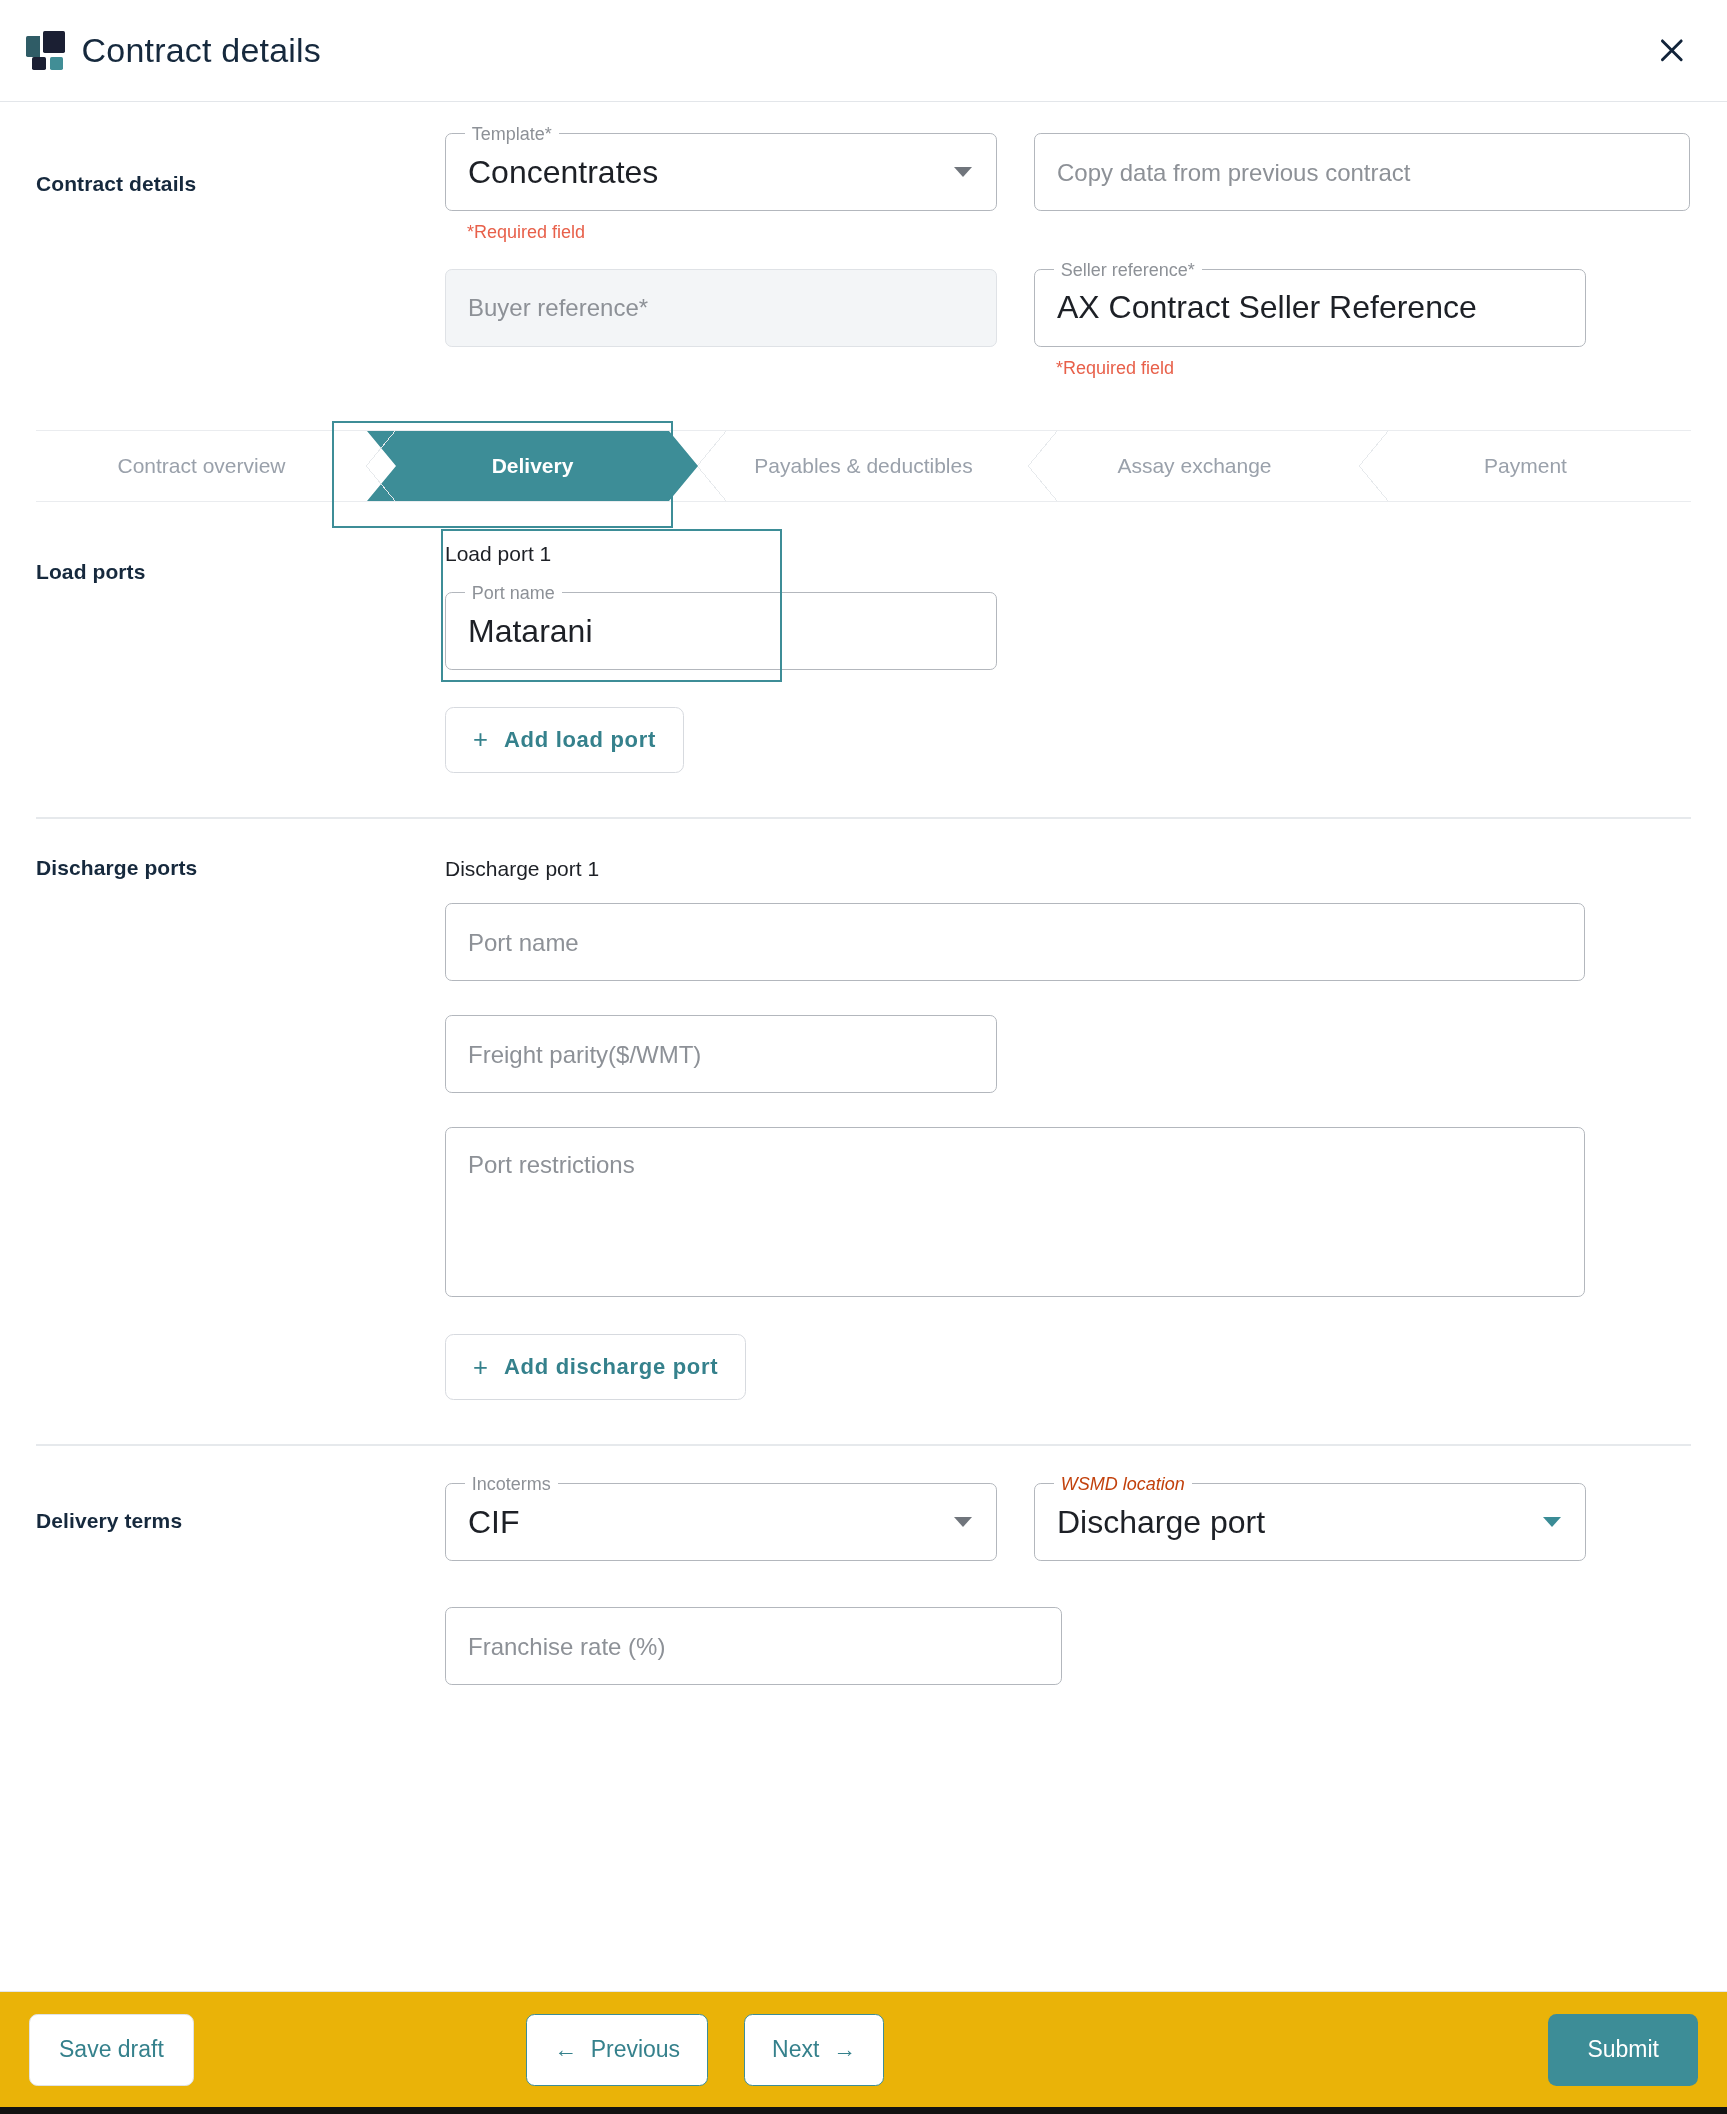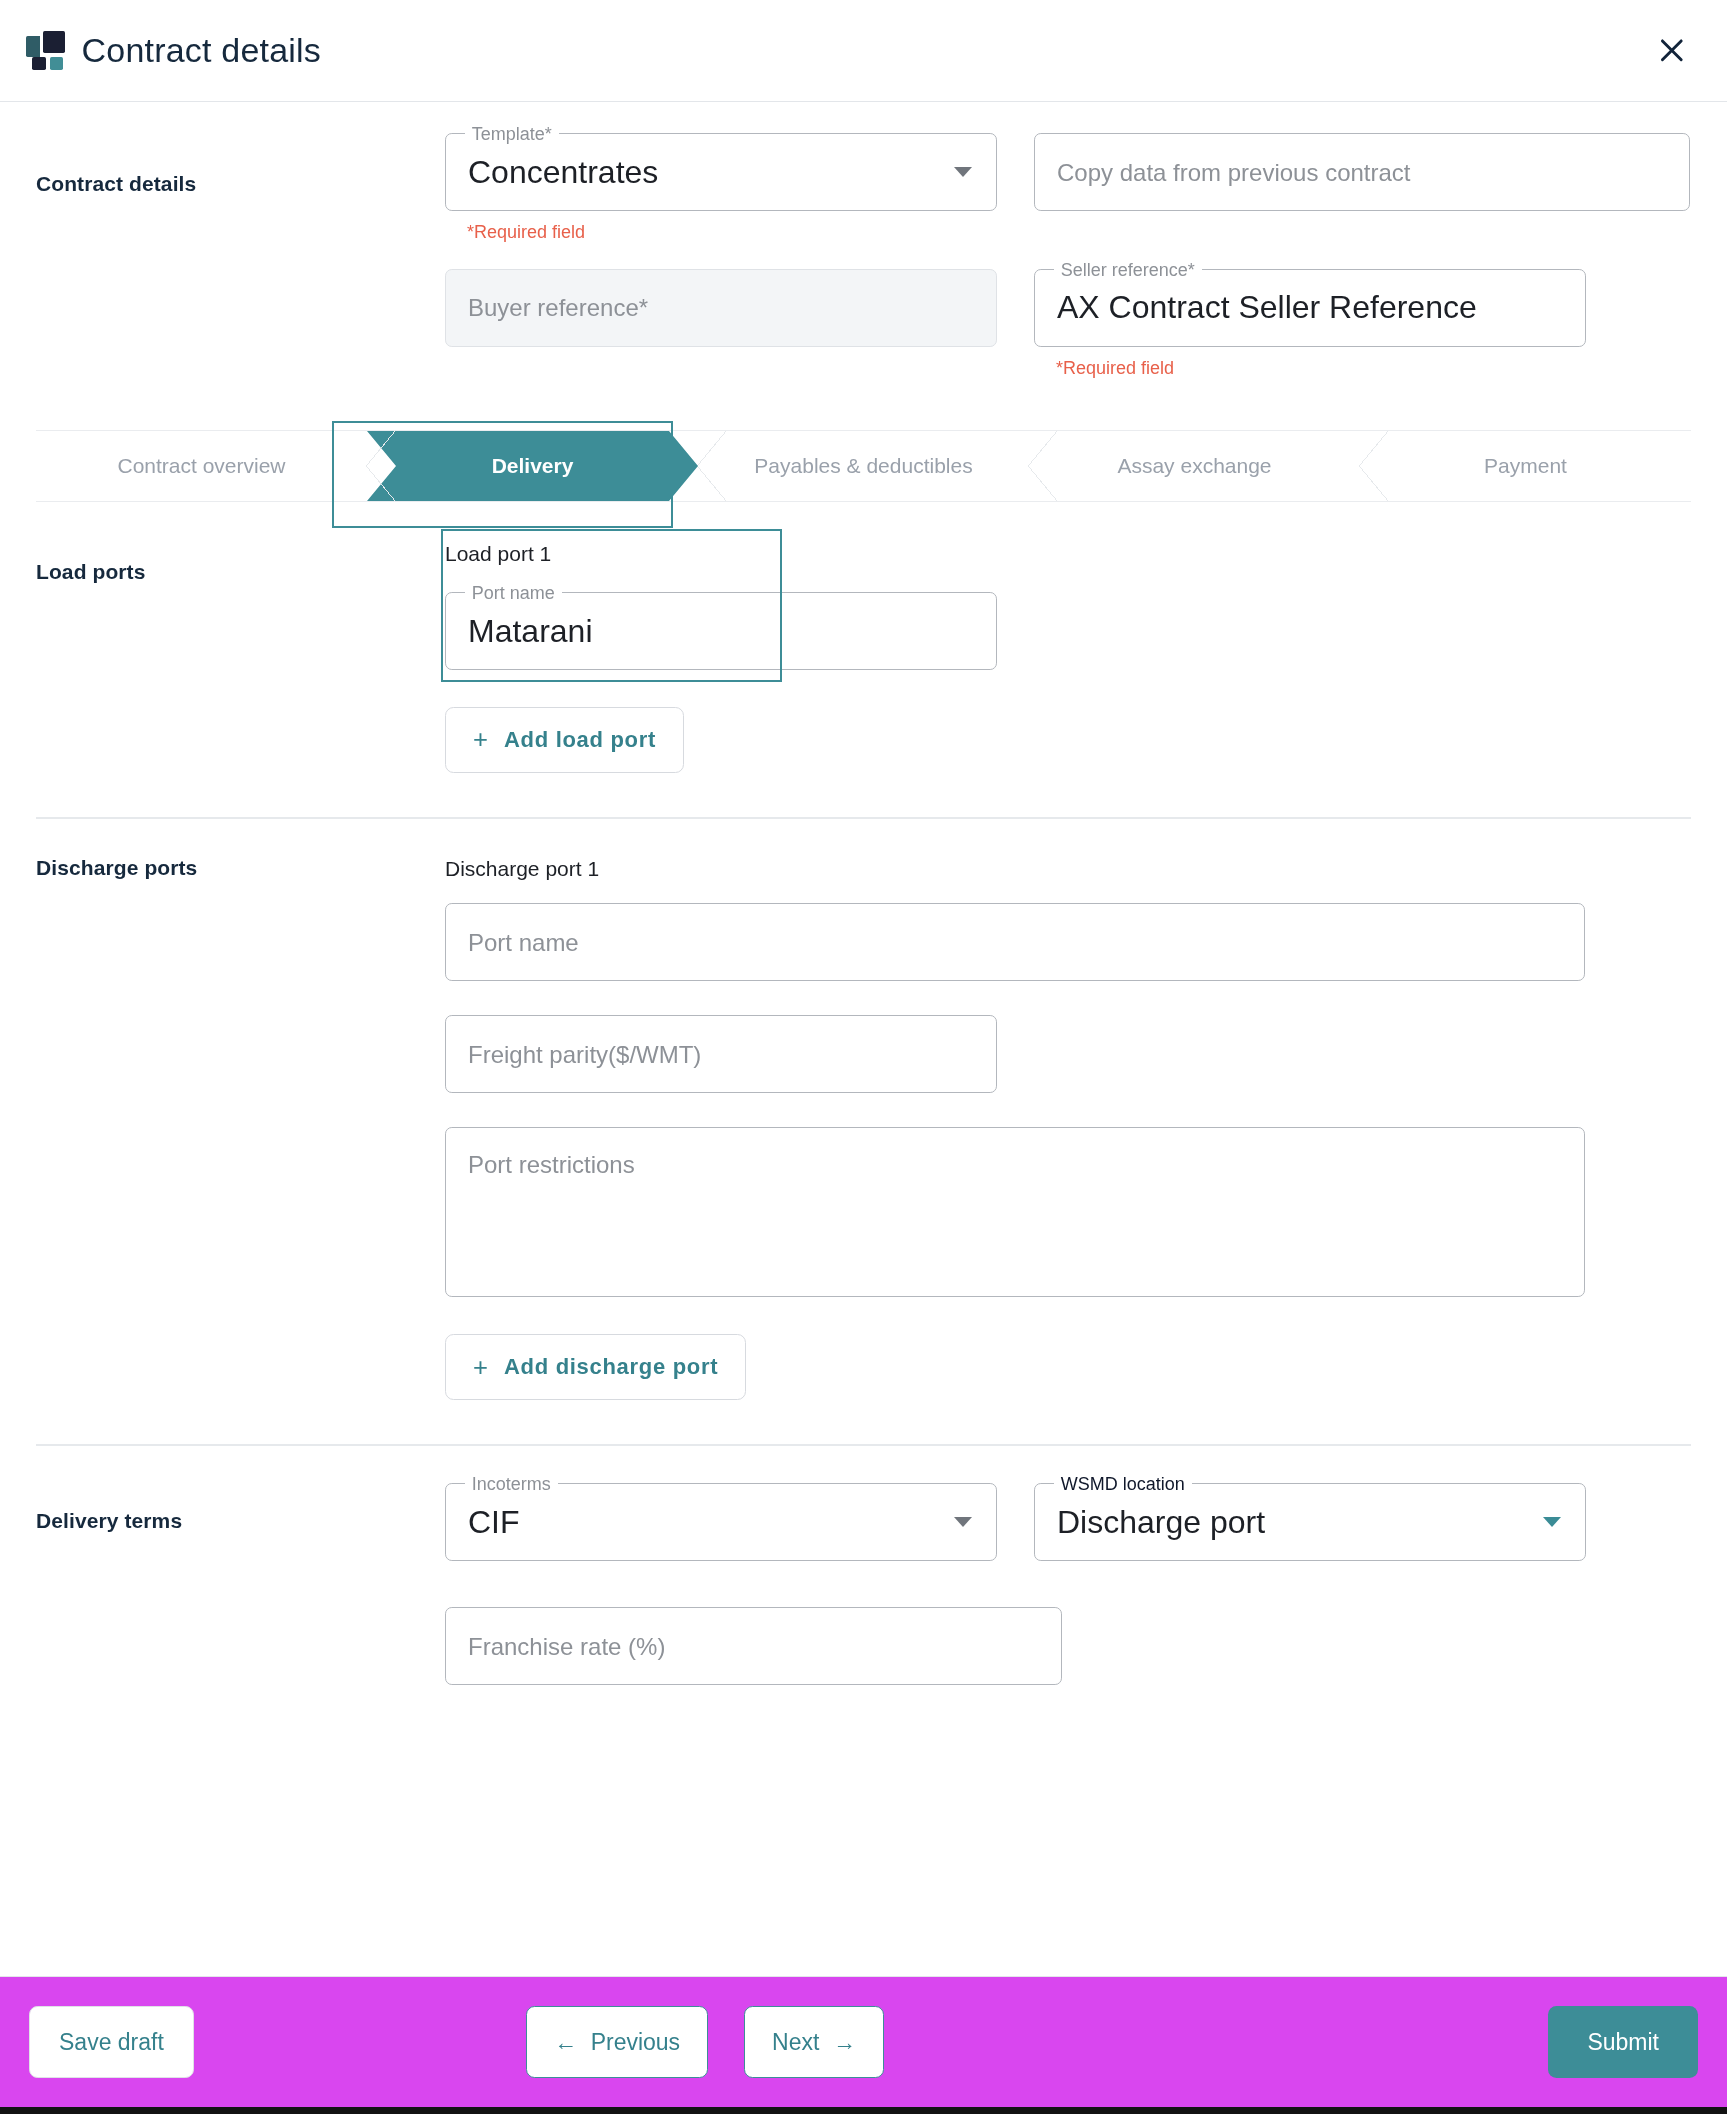--- a/index.html
+++ b/index.html
@@ -110,21 +110,21 @@
     position: absolute;
     top: -10.2px;
     left: 19px;
     padding: 0 6.8px;
     background: #fff;
     font-size: 18px;
     color: #8d9197;
     line-height: 20.4px;
     white-space: nowrap;
   }
-  .mlabel.teal { color: #0f172a; }
+  .mlabel.teal { color: #c2410c; font-style: italic; }
   .mvalue {
     font-size: 32px;
     color: #1d2026;
     line-height: 29px;
   }
   .mplaceholder {
     font-size: 24px;
     color: #8d9197;
     line-height: 29px;
   }
@@ -241,22 +241,22 @@
     border: 2.6px solid #3d8d97;
     pointer-events: none;
     z-index: 5;
   }
 
   
   .footer {
     position: absolute;
     left: 0; bottom: 6.8px;
     width: 1727px;
-    height: 131px;
-    background: #d946ef;
+    height: 116px;
+    background: #eab308;
     border-top: 1.7px solid #e3e6ea;
     display: flex;
     align-items: center;
     padding: 0 29px;
   }
   .btn {
     font-family: "Liberation Sans", sans-serif;
     cursor: pointer;
     border-radius: 8.5px;
     font-size: 23px;

